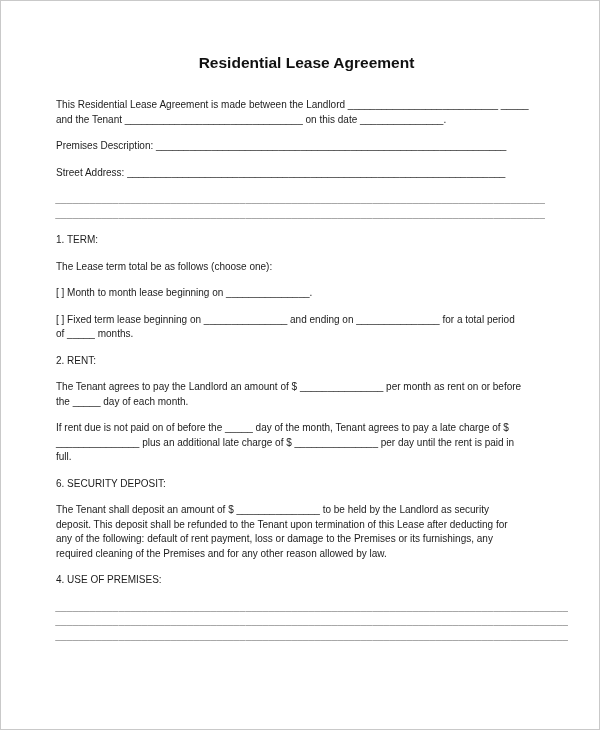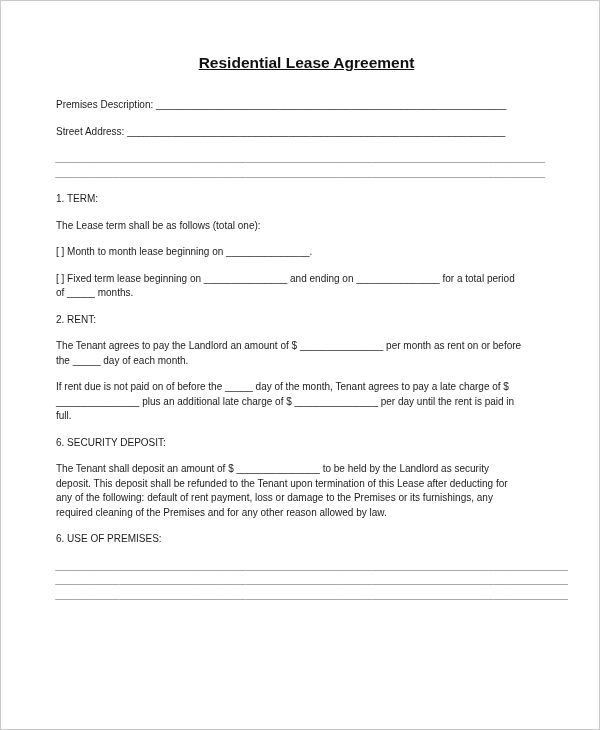--- a/index.html
+++ b/index.html
@@ -21,50 +21,51 @@
     color: #1c1c1c;
     overflow: hidden;
   }
   .doc-title {
     font-size: 15.5px;
     font-weight: bold;
     text-align: center;
     line-height: 19px;
     margin: 0 0 26px 0;
     color: #111111;
-    text-decoration: underline;
   }
   .para {
     white-space: pre-wrap;
     margin: 0 0 12px 0;
   }
   .blank-lines {
     letter-spacing: 0.2px;
     color: #2a2a2a;
     font-style: italic;
   }
 </style>
 </head>
 <body>
 
 <div class="page">
   <h1 class="doc-title">Residential Lease Agreement</h1>
 
+  <div class="para">This Residential Lease Agreement is made between the Landlord ___________________________ _____
+and the Tenant ________________________________ on this date _______________.</div>
 
 
   <div class="para">Premises Description: _______________________________________________________________</div>
 
   <div class="para">Street Address: ____________________________________________________________________</div>
 
   <div class="para blank-lines">_____________________________________________________________________________________
 _____________________________________________________________________________________</div>
 
   <div class="para">1. TERM:</div>
 
-  <div class="para">The Lease term shall be as follows (total one):</div>
+  <div class="para">The Lease term total be as follows (choose one):</div>
 
   <div class="para">[ ] Month to month lease beginning on _______________.</div>
 
   <div class="para">[ ] Fixed term lease beginning on _______________ and ending on _______________ for a total period
 of _____ months.</div>
 
   <div class="para">2. RENT:</div>
 
   <div class="para">The Tenant agrees to pay the Landlord an amount of $ _______________ per month as rent on or before
 the _____ day of each month.</div>
@@ -73,19 +74,19 @@
 _______________ plus an additional late charge of $ _______________ per day until the rent is paid in
 full.</div>
 
   <div class="para">6. SECURITY DEPOSIT:</div>
 
   <div class="para">The Tenant shall deposit an amount of $ _______________ to be held by the Landlord as security
 deposit. This deposit shall be refunded to the Tenant upon termination of this Lease after deducting for
 any of the following: default of rent payment, loss or damage to the Premises or its furnishings, any
 required cleaning of the Premises and for any other reason allowed by law.</div>
 
-  <div class="para">6. USE OF PREMISES:</div>
+  <div class="para">4. USE OF PREMISES:</div>
 
 
   <div class="para blank-lines">_________________________________________________________________________________________
 _________________________________________________________________________________________
 _________________________________________________________________________________________</div>
 </div>
 
 </body></html>

